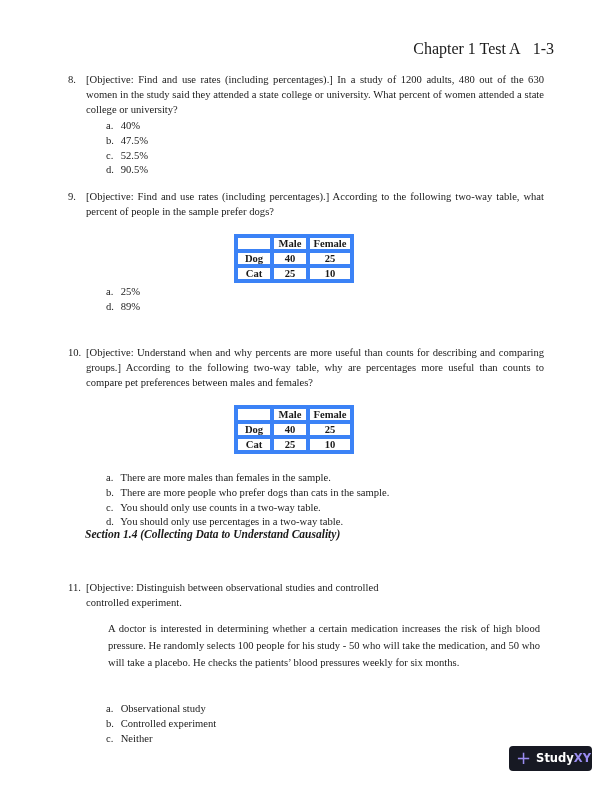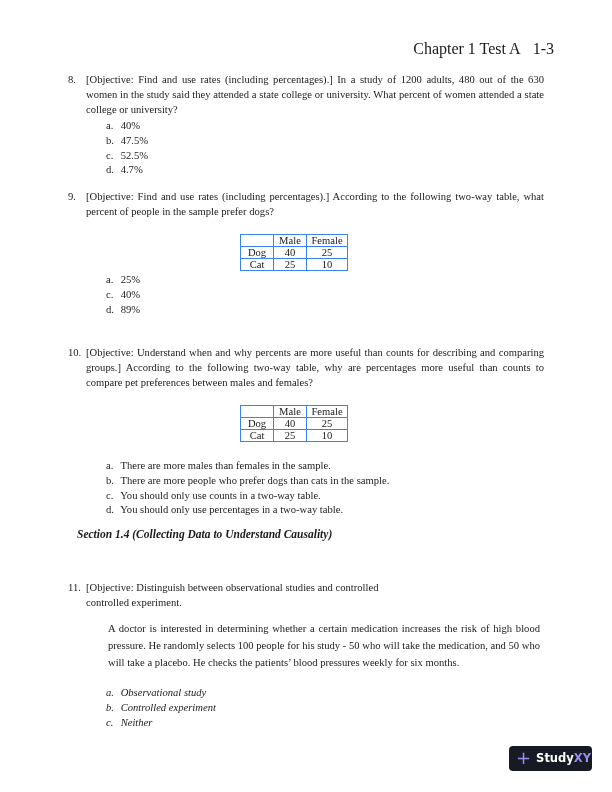--- a/index.html
+++ b/index.html
@@ -13,23 +13,23 @@
     .header .page { margin-left: 12px; }
     .q { position: absolute; left: 86px; width: 458px; }
     .q .num { position: absolute; left: -18px; top: 0; }
     .q .stem { text-align: justify; }
     .opts { margin: 1px 0 0 20px; padding: 0; list-style: none; }
     .opts li { height: 14.8px; }
     .opts .letter { display: inline-block; width: 12px; }
     table.tw {
       border-collapse: collapse; margin: 0 auto; font-size: 10.6px; line-height: 11px;
     }
-    table.tw td { border: 1px solid #3b82f6; padding: 0 3px; text-align: center; }
+    table.tw td { border: 4px solid #3b82f6; padding: 0 3px; text-align: center; font-weight: bold; }
     .section {
-      position: absolute; left: 77px; top: 527px; font-weight: bold; font-style: italic; font-size: 11.5px;
+      position: absolute; left: 85px; top: 527px; font-weight: bold; font-style: italic; font-size: 11.5px;
     }
     .scenario {
       margin: 10px 0 0 22px; text-align: justify; width: 432px; line-height: 17px;
     }
     .badge {
       position: absolute; left: 509px; top: 746px; width: 83px; height: 25px; background: #171923;
       border-radius: 4px; display: flex; align-items: center; color: #fff;
       font-family: "DejaVu Sans", sans-serif; font-weight: bold; font-size: 11.5px;
     }
     .badge .plus { color: #9a8cf0; font-size: 18px; font-weight: normal; margin: 0 5px 2px 7px; line-height: 18px; }
@@ -42,21 +42,21 @@
   <span>Chapter 1 Test A</span><span class="page">1-3</span>
 </div>
 
 <div class="q" style="top:72px;">
   <span class="num">8.</span>
   <div class="stem">[Objective: Find and use rates (including percentages).]  In a study of 1200 adults, 480 out of the 630 women in the study said they attended a state college or university. What percent of women attended a state college or university?</div>
   <ul class="opts">
     <li><span class="letter">a.</span> <span>40%</span></li>
     <li><span class="letter">b.</span> <span>47.5%</span></li>
     <li><span class="letter">c.</span> <span>52.5%</span></li>
-    <li><span class="letter">d.</span> <span>4.7%</span></li>
+    <li><span class="letter">d.</span> <span>90.5%</span></li>
   </ul>
 </div>
 
 <div class="q" style="top:189px;">
   <span class="num">9.</span>
   <div class="stem">[Objective: Find and use rates (including percentages).]  According to the following two-way table, what percent of people in the sample prefer dogs?</div>
   <table class="tw" style="margin-top:15px; position:relative; left:-21px;">
     <tbody>
         <tr>
       <td style="width:26px;"></td>
@@ -70,21 +70,20 @@
     </tr>
     <tr>
       <td>Cat</td>
       <td>25</td>
       <td>10</td>
     </tr>
   </tbody>
     </table>
   <ul class="opts">
     <li><span class="letter">a.</span> <span>25%</span></li>
-    <li><span class="letter">c.</span> <span>40%</span></li>
     <li><span class="letter">d.</span> <span>89%</span></li>
   </ul>
 </div>
 
 <div class="q" style="top:345px;">
   <span class="num">10.</span>
   <div class="stem">[Objective: Understand when and why percents are more useful than counts for describing and comparing groups.]  According to the following two-way table, why are percentages more useful than counts to compare pet preferences between males and females?</div>
   <table class="tw" style="margin-top:15px; position:relative; left:-21px;">
     <tbody>
         <tr>
@@ -112,21 +111,21 @@
   </ul>
 </div>
 
 <div class="section">Section 1.4 (Collecting Data to Understand Causality)</div>
 
 <div class="q" style="top:580px;">
   <span class="num">11.</span>
   <div>[Objective: Distinguish between observational studies and controlled</div>
   <div>controlled experiment.</div>
   <div class="scenario">A doctor is interested in determining whether a certain medication increases the risk of high blood pressure. He randomly selects 100 people for his study - 50 who will take the medication, and 50 who  will take a placebo. He checks the patients’ blood pressures weekly for six months.</div>
-  <ul class="opts" style="margin-top:14px;font-style:italic;">
+  <ul class="opts" style="margin-top:30px;">
     <li><span class="letter">a.</span> <span>Observational study</span></li>
     <li><span class="letter">b.</span> <span>Controlled experiment</span></li>
     <li><span class="letter">c.</span> <span>Neither</span></li>
   </ul>
 </div>
 
 <div class="badge">
   <span class="plus">+</span>
   <span>Study</span>
     <span class="xy">XY</span>

